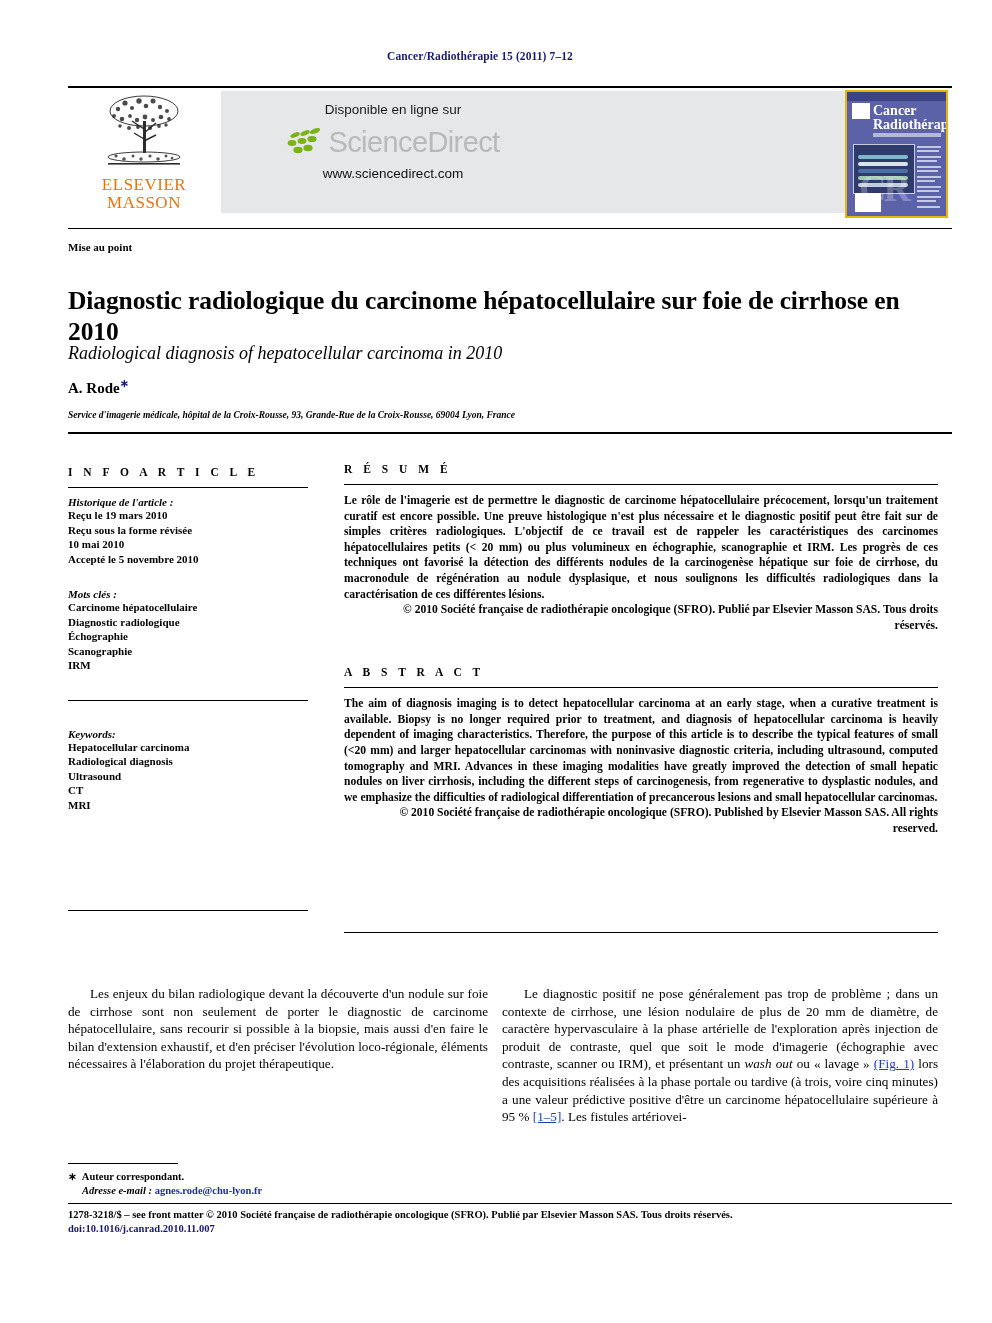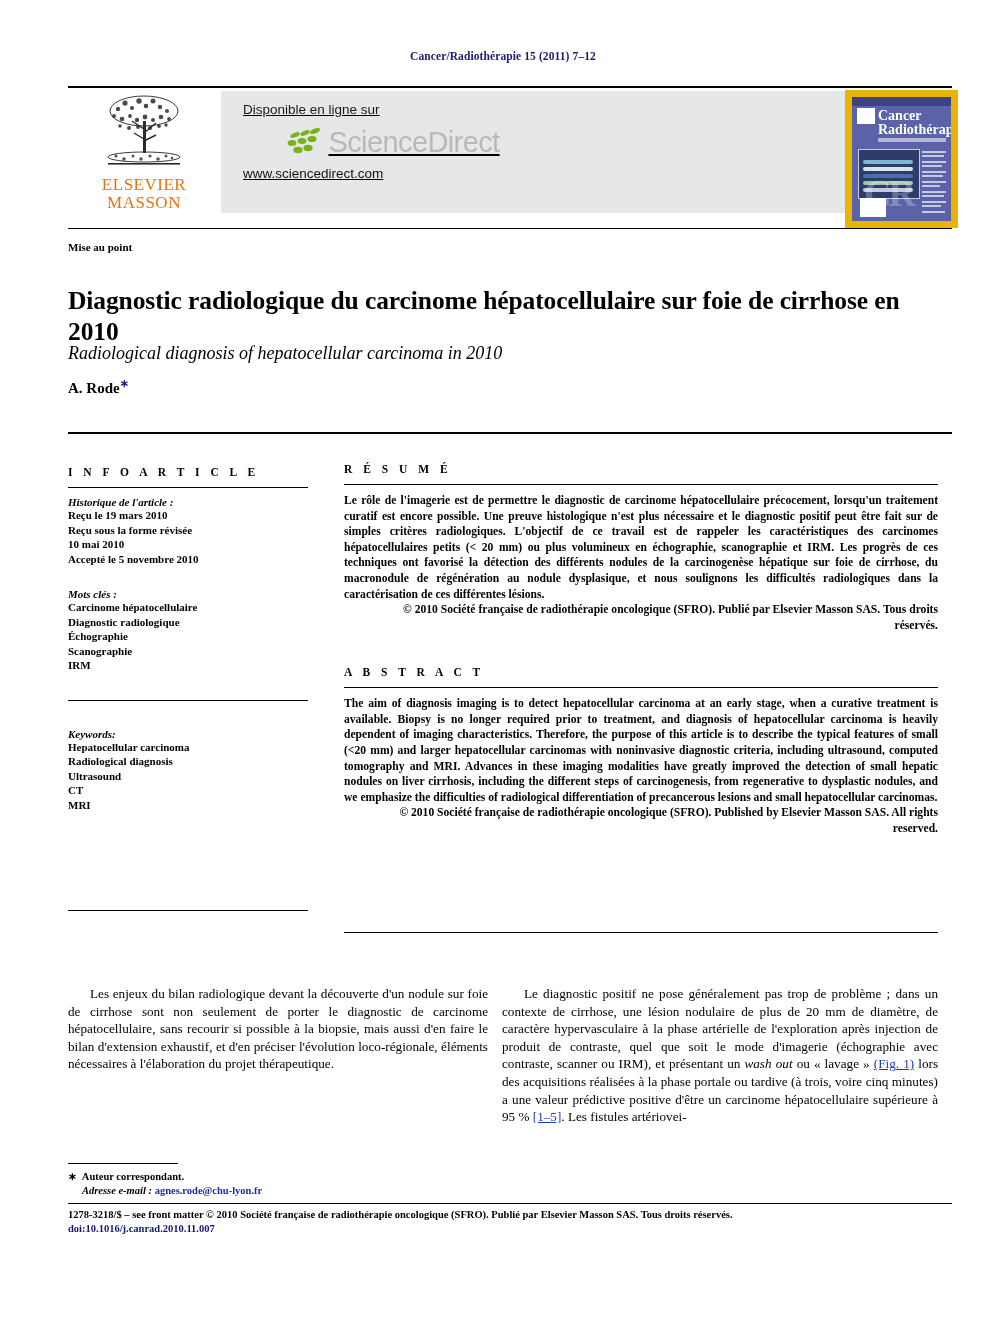--- a/index.html
+++ b/index.html
@@ -26,21 +26,20 @@
   .running-head {
     position: absolute;
     left: 0; top: 50px;
     width: 960px;
     text-align: center;
     font-family: "Liberation Serif", serif;
     font-size: 11.5px;
     font-weight: bold;
     color: #1a1a6e;
     letter-spacing: .1px;
-    padding-left: 23px;
   }
 
   
   .rule-top {
     position: absolute;
     left: 68px; top: 86px;
     width: 884px;
     height: 2px;
     background: #000;
   }
@@ -74,22 +73,21 @@
     letter-spacing: .5px;
     color: #e8740c;
     line-height: 17px;
     text-align: center;
     margin-top: 1px;
   }
   .sd-block {
     position: absolute;
     left: 175px; top: 14px;
     width: 300px;
-    text-align: left;
-    text-decoration: underline;
+    text-align: center;
   }
   .sd-caption {
     font-family: "Liberation Sans", sans-serif;
     font-size: 13.5px;
     color: #1a1a1a;
     margin-bottom: 6px;
   }
   .sd-logo-row {
     display: flex;
     align-items: center;
@@ -142,21 +140,21 @@
     color: #111;
     margin-top: 5px;
   }
   
   .cover {
     position: absolute;
     left: 777px; top: 2px;
     width: 99px;
     height: 124px;
     background: #5b62a8;
-    border: 7px solid #eab308;
+    border: 2px solid #eab308;
     overflow: hidden;
   }
   .cover-inner { position:absolute; inset:0; }
   .cover-top-strip {
     position:absolute; left:0; top:0; width:100%; height:9px;
     background:#3c4284;
   }
   .cover-elsevier {
     position:absolute; left:5px; top:11px; width:18px; height:16px;
     background:#ffffff;
@@ -507,20 +505,21 @@
       </div>
     </div>
   </div>
 
   <div class="rule-under-banner"></div>
 
   <div class="section-type">Mise au point</div>
   <h1 class="doc-title">Diagnostic radiologique du carcinome hépatocellulaire sur foie de cirrhose en 2010</h1>
   <div class="doc-subtitle">Radiological diagnosis of hepatocellular carcinoma in 2010</div>
   <div class="author"><span>A. Rode</span><sup>∗</sup></div>
+  <div class="affil">Service d'imagerie médicale, hôpital de la Croix-Rousse, 93, Grande-Rue de la Croix-Rousse, 69004 Lyon, France</div>
   <div class="rule-under-author"></div>
 
   <div class="col-left">
     <div class="sec-label">I N F O   A R T I C L E</div>
     <div class="hr-thin"></div>
     <div class="meta-head">Historique de l'article :</div>
     <div class="meta-line">Reçu le 19 mars 2010</div>
     <div class="meta-line">Reçu sous la forme révisée</div>
     <div class="meta-line">10 mai 2010</div>
     <div class="meta-line">Accepté le 5 novembre 2010</div>

